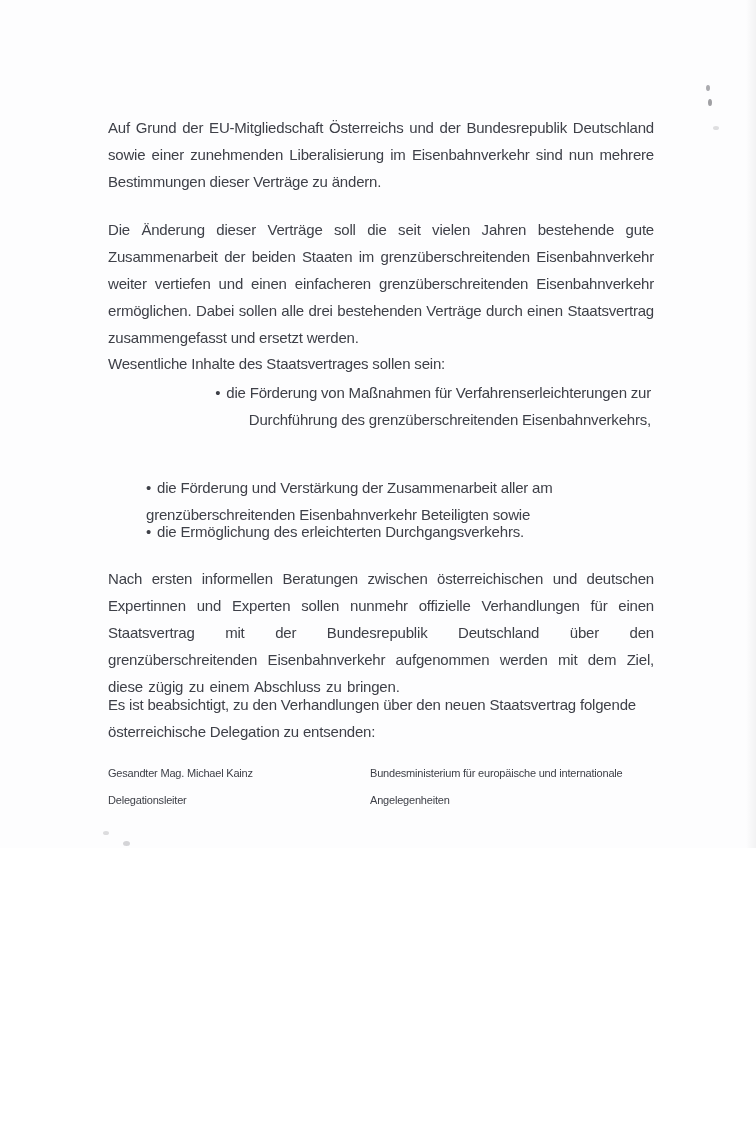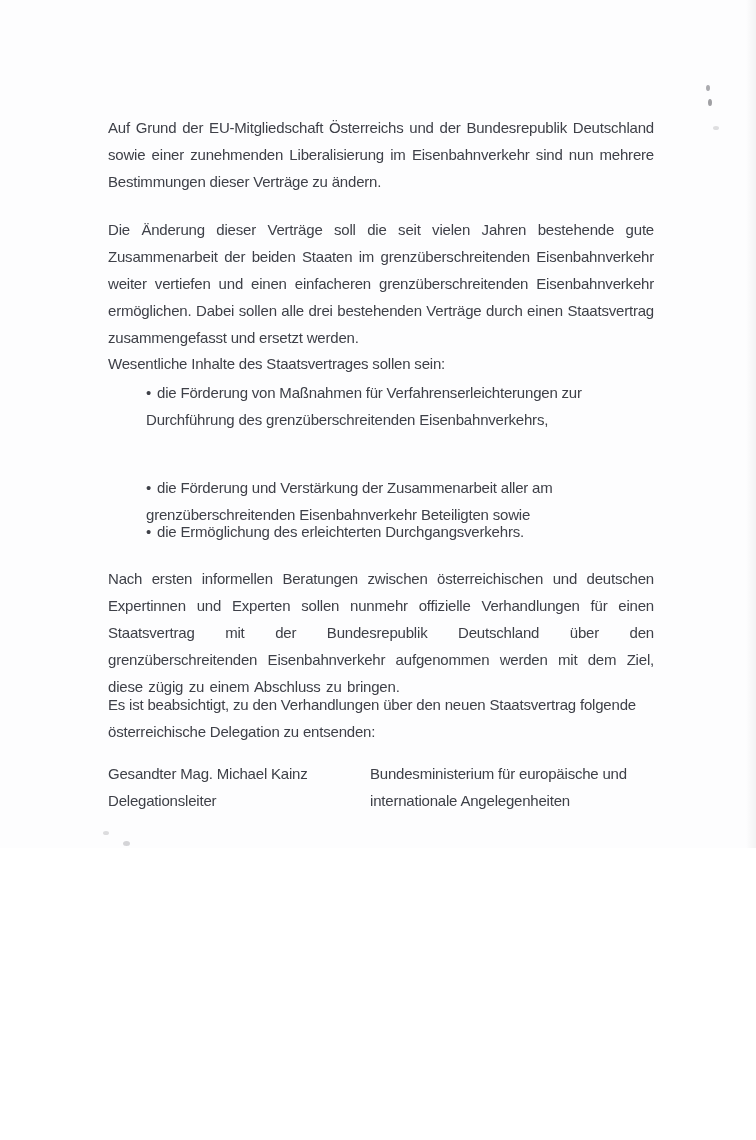--- a/index.html
+++ b/index.html
@@ -58,21 +58,21 @@
   }
   .justify{text-align:justify;}
   .wide-justify{text-align:justify;word-spacing:1.5px;}
   .bullet-item{
     left:146px;width:505px;
     text-align:left;
   }
   .bullet-item .marker{margin-right:6px;}
   .delegation-row{
     position:absolute;left:108px;width:546px;
-    font-size:15px;line-height:27px;letter-spacing:-0.2px;
+    font-size:11px;line-height:27px;letter-spacing:-0.2px;
     display:flex;
   }
   .delegation-row .col-person{width:260px;flex:none;}
   .delegation-row .col-ministry{margin-left:2px;width:286px;flex:none;}
   .page-number{
     position:absolute;left:614px;top:1088px;
     font-size:13px;line-height:16px;color:var(--ink-light);letter-spacing:0;
   }
 </style>
 </head>
@@ -80,21 +80,21 @@
 
 <div class="scan-page">
 
   <p class="txt justify" style="top:99px;">Auf Grund der EU-Mitgliedschaft Österreichs und der Bundesrepublik Deutschland sowie einer zunehmenden Liberalisierung im Eisenbahnverkehr sind nun mehrere Bestimmungen dieser Verträge zu ändern.</p>
 
   <p class="txt justify" style="top:201px;">Die Änderung dieser Verträge soll die seit vielen Jahren bestehende gute Zusammenarbeit der beiden Staaten im grenzüberschreitenden Eisenbahnverkehr weiter vertiefen und einen einfacheren grenzüberschreitenden Eisenbahnverkehr ermöglichen. Dabei sollen alle drei bestehenden Verträge durch einen Staatsvertrag zusammengefasst und ersetzt werden.</p>
 
   <p class="txt" style="top:335px;">Wesentliche Inhalte des Staatsvertrages sollen sein:</p>
 
   <div>
-    <p class="txt bullet-item" style="top:364px;">
+    <p class="txt bullet-item" style="top:364px;text-align:right;">
       <span class="marker">•</span><span>die Förderung von Maßnahmen für Verfahrenserleichterungen zur Durchführung des grenzüberschreitenden Eisenbahnverkehrs,</span>
     </p>
     <p class="txt bullet-item" style="top:438px;margin-top:36px;">
       <span class="marker">•</span><span>die Förderung und Verstärkung der Zusammenarbeit aller am grenzüberschreitenden Eisenbahnverkehr Beteiligten sowie</span>
     </p>
     <p class="txt bullet-item" style="top:503px;">
       <span class="marker">•</span><span>die Ermöglichung des erleichterten Durchgangsverkehrs.</span>
     </p>
   </div>
 

